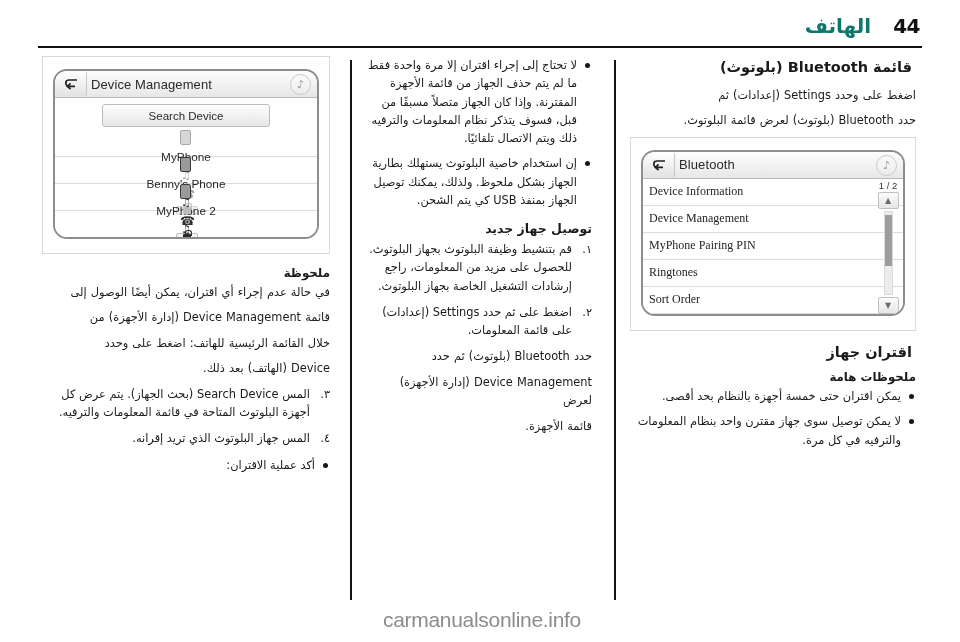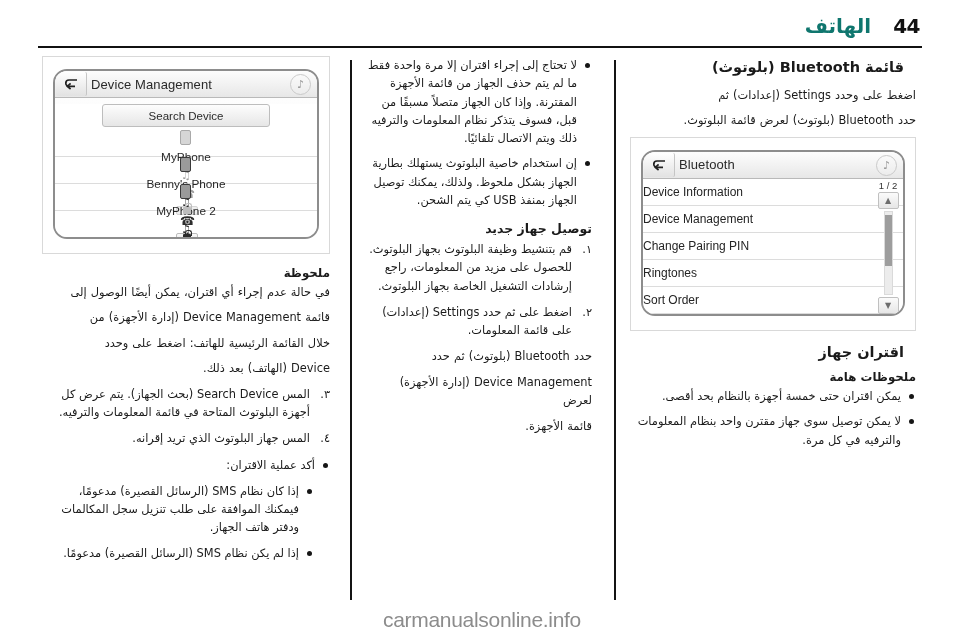--- a/index.html
+++ b/index.html
@@ -83,21 +83,21 @@
     width: 2px;
     background: #141414;
   }
   .vrule-a { right: 306px; top: 4px; bottom: 2px; }
   .vrule-b { right: 570px; top: 4px; bottom: 2px; }
 
   
   .sec-title {
     font-size: 14.5px;
     font-weight: bold;
-    margin: 2px 12px 8px 0;
+    margin: 2px 4px 8px 0;
     line-height: 1.35;
     text-align: right;
   }
   .sub-title {
     font-size: 12.5px;
     font-weight: bold;
     margin: 12px 0 4px 0;
     text-align: right;
   }
   p.body {
@@ -292,25 +292,25 @@
   .lock-glyph.dim { background: #bdbdbd; }
   .lock-glyph.dim::before { border-color: #bdbdbd; }
   .dev-spacer { height: 26px; }
 
   
   .bt-list { position: relative; padding: 0 0 0 0; }
   .bt-item {
     height: 26px;
     display: flex;
     align-items: center;
-    padding: 0 0;
+    padding: 0 6px;
     font-size: 12px;
     color: #242424;
     border-bottom: 1px solid #dcdcdc;
-    font-family: Liberation Sans, sans-serif;
+    font-family: Liberation Serif, serif;
   }
   .bt-scroll {
     position: absolute;
     top: 0; right: 0;
     width: 30px;
     height: 100%;
     display: flex;
     flex-direction: column;
     align-items: center;
   }
@@ -390,21 +390,21 @@
                 <path d="M6.6 5.4 L3.4 8.4 L6.6 11" fill="none" stroke="#222" stroke-width="1.7"></path>
               </svg>
             </div>
             <div class="tb-title">Bluetooth</div>
             <div class="tb-note">♪</div>
           </div>
           <div class="shot-body">
             <div class="bt-list">
               <div class="bt-item">Device Information</div>
               <div class="bt-item">Device Management</div>
-              <div class="bt-item">Change Pairing PIN</div>
+              <div class="bt-item">MyPhone Pairing PIN</div>
               <div class="bt-item">Ringtones</div>
               <div class="bt-item">Sort Order</div>
               <div class="bt-scroll">
                 <div class="bt-pageno">1 / 2</div>
                 <div class="scr-btn">▲</div>
                 <div class="scr-track">
                   <div class="scr-thumb"></div>
                 </div>
                 <div class="scr-btn">▼</div>
               </div>
@@ -516,24 +516,20 @@
         <li>
           <span class="num">٤.</span>
           <span>المس جهاز البلوتوث الذي تريد إقرانه.</span>
         </li>
       </ol>
 
       <ul class="bullets">
         <li>أكد عملية الاقتران:</li>
       </ul>
 
-      <ul class="bullets" style="padding-right:16px;">
-        <li>إذا كان نظام SMS (الرسائل القصيرة) مدعومًا، فيمكنك الموافقة على طلب تنزيل سجل المكالمات ودفتر هاتف الجهاز.</li>
-        <li>إذا لم يكن نظام SMS (الرسائل القصيرة) مدعومًا.</li>
-      </ul>
 
     </div>
   </div>
 
   <div class="footer">
     <span class="footer-text">carmanualsonline.info</span>
   </div>
 
 </div>
 

